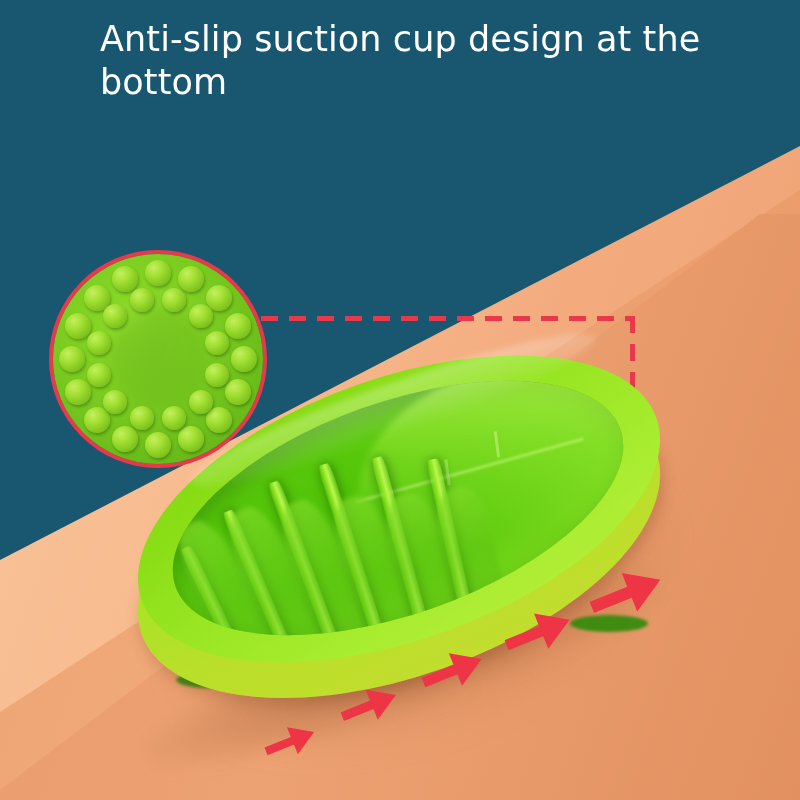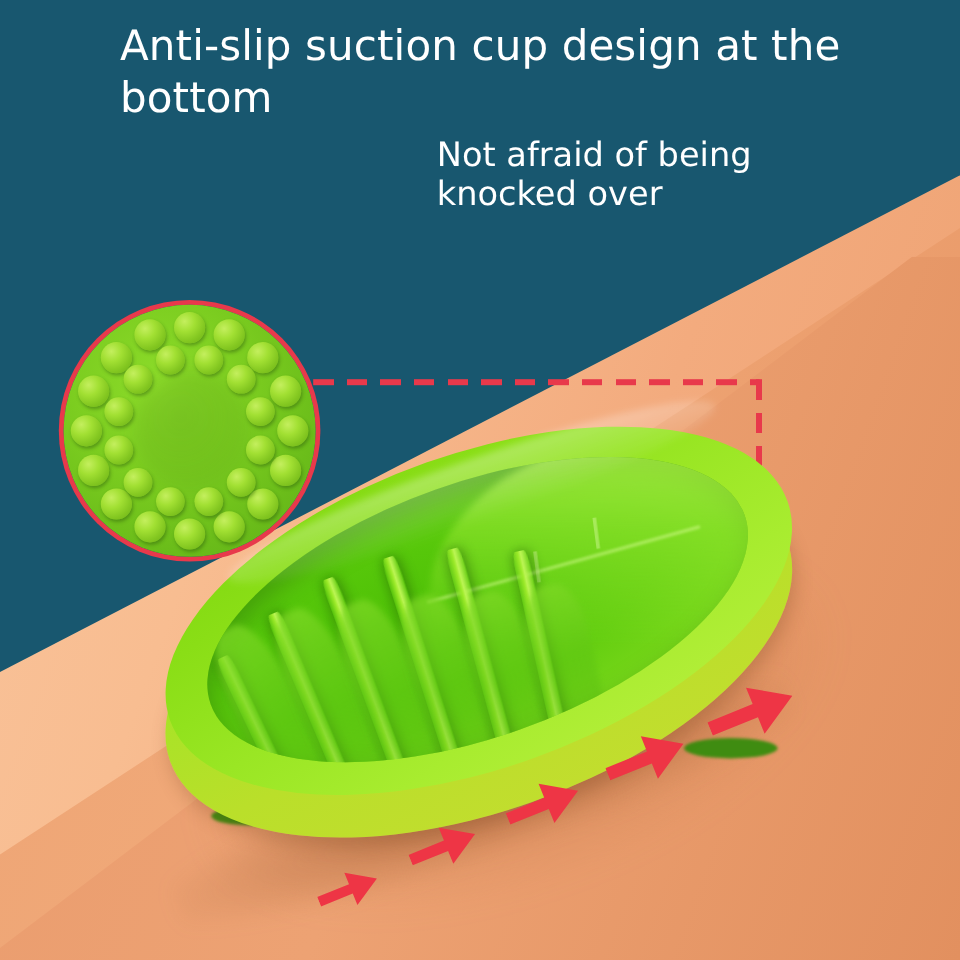--- a/index.html
+++ b/index.html
@@ -168,21 +168,20 @@
 
 <div id="stage">
 
   <div class="bg-teal"></div>
   <div class="platform-body"></div>
   <div class="platform-edge"></div>
   <div class="platform-edge2"></div>
   <div class="board-shadow"></div>
 
   <div class="headline">Anti-slip suction cup design at the bottom</div>
-  <div class="sub-right">Not afraid of being knocked over</div>
 
   <div class="cup-circle">
     <div class="cup-inner-shadow"></div>
     <div id="nubs">
         <div class="nub" style="width: 26px; height: 26px; left: calc(91% - 13px); top: calc(50% - 13px);"></div>
         <div class="nub" style="width: 26px; height: 26px; left: calc(87.8791% - 13px); top: calc(65.69% - 13px);"></div>
         <div class="nub" style="width: 26px; height: 26px; left: calc(78.9914% - 13px); top: calc(78.9914% - 13px);"></div>
         <div class="nub" style="width: 26px; height: 26px; left: calc(65.69% - 13px); top: calc(87.8791% - 13px);"></div>
         <div class="nub" style="width: 26px; height: 26px; left: calc(50% - 13px); top: calc(91% - 13px);"></div>
         <div class="nub" style="width: 26px; height: 26px; left: calc(34.31% - 13px); top: calc(87.8791% - 13px);"></div>

